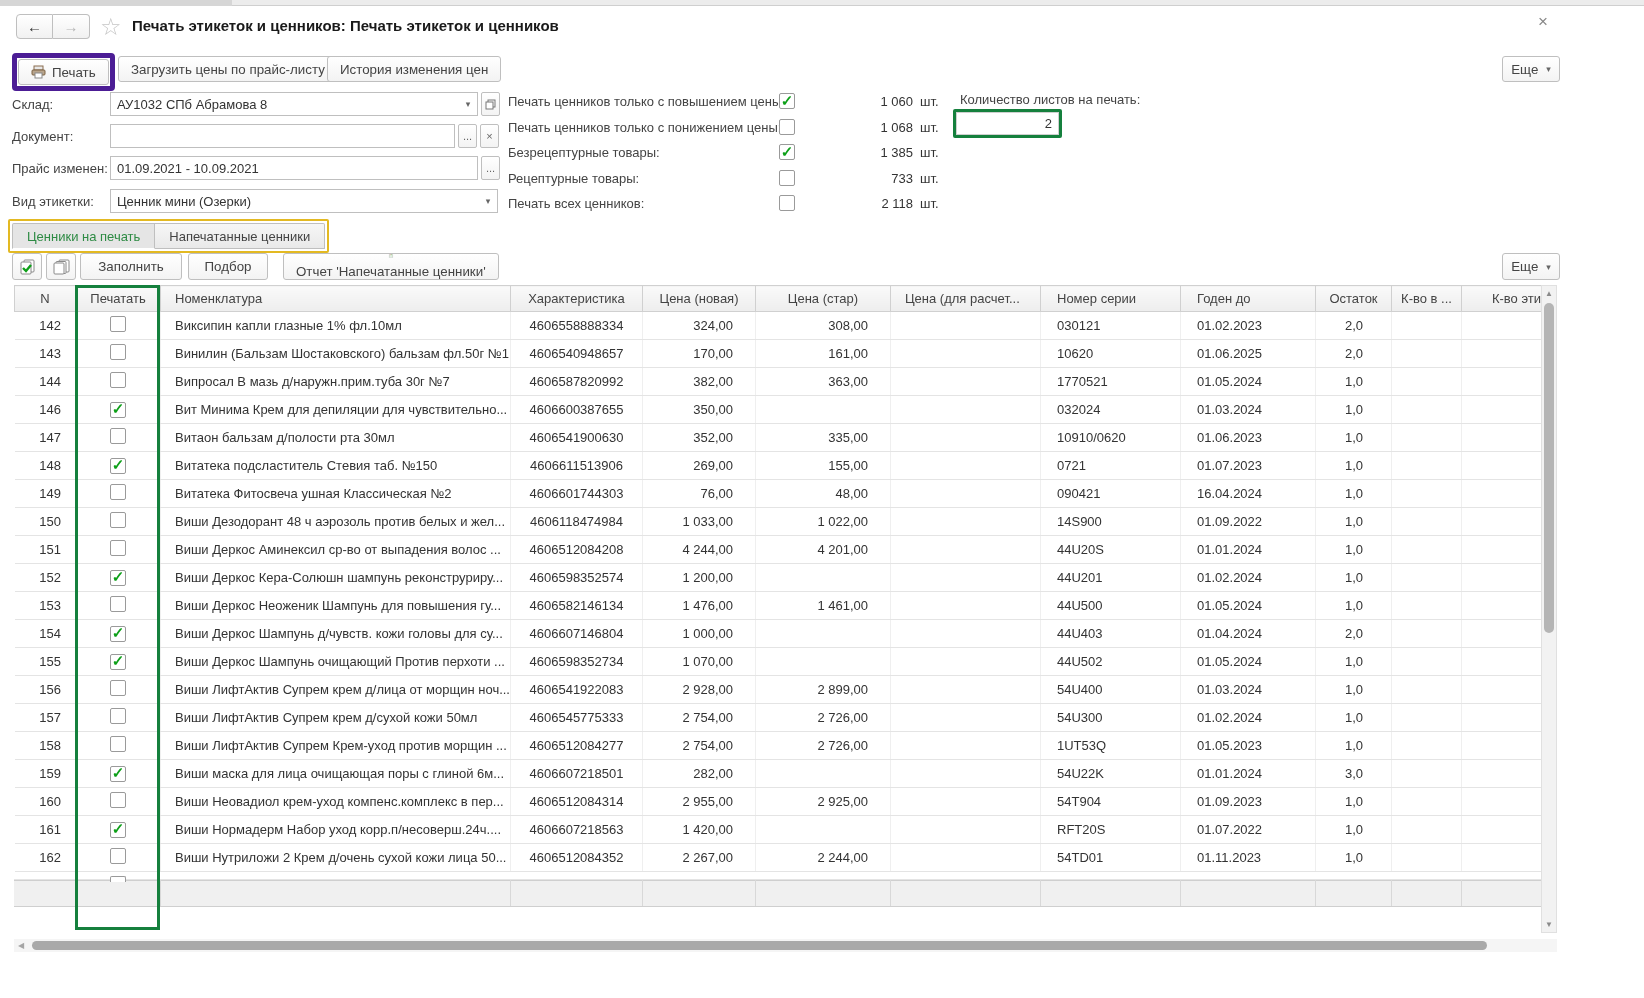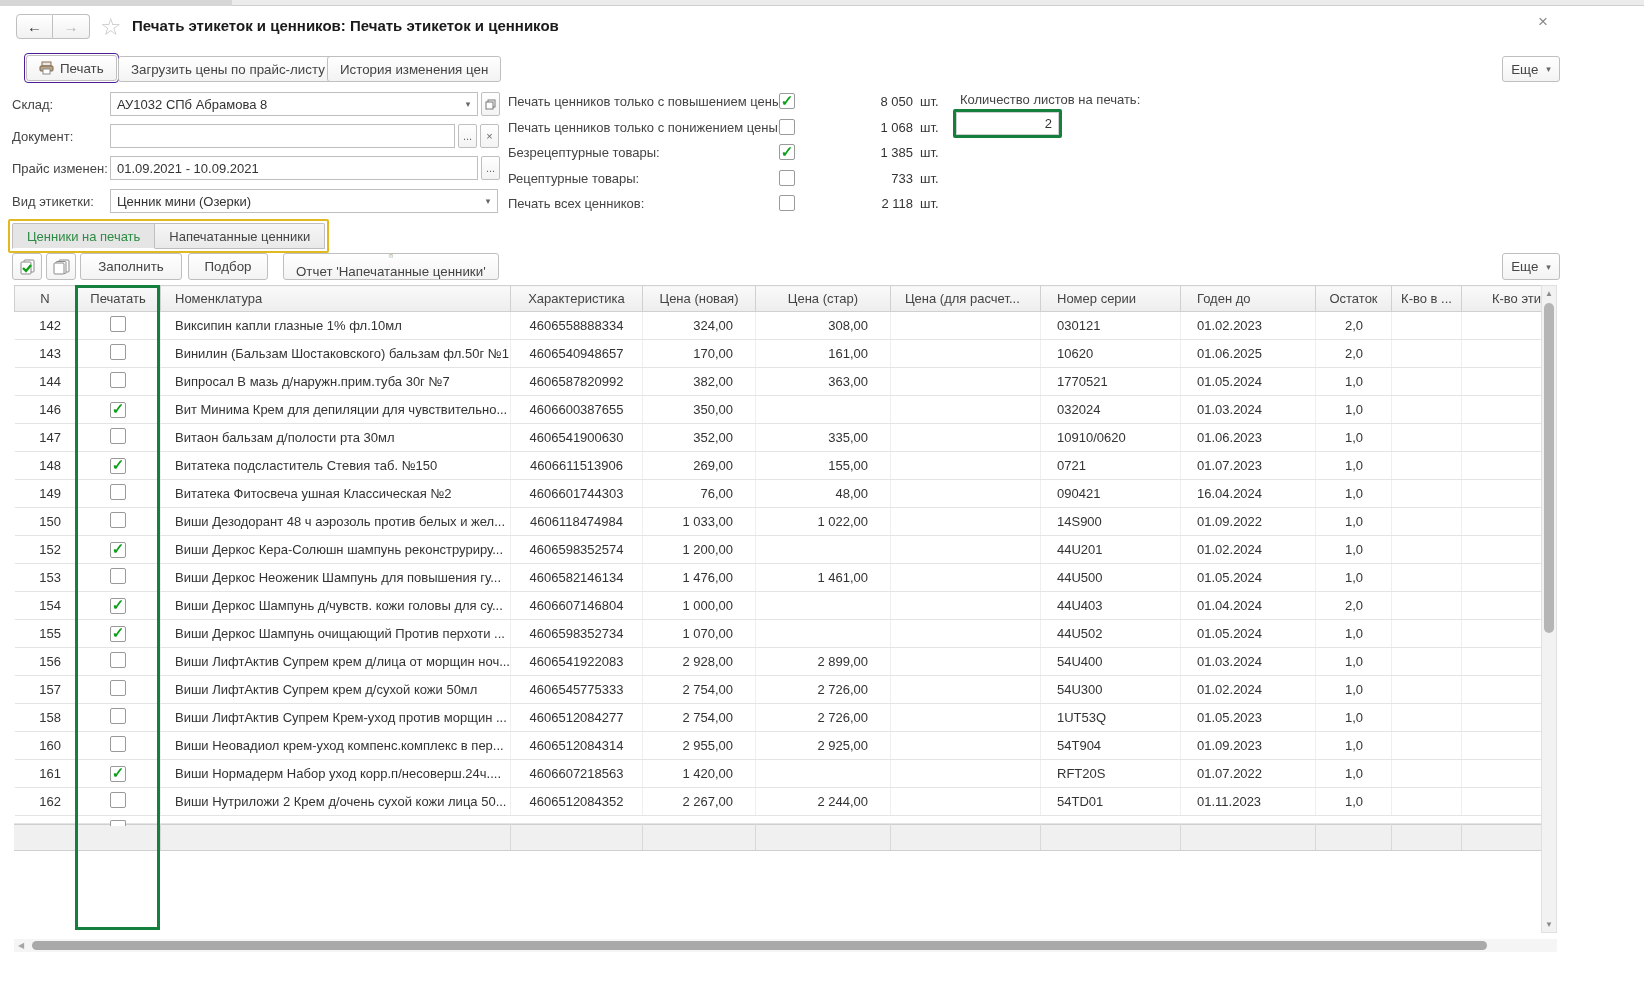--- a/index.html
+++ b/index.html
@@ -13,21 +13,21 @@
   .nav-group { position:absolute; left:16px; top:14px; display:flex; }
   .nav-btn { width:37px; height:25px; border:1px solid #bfbfbf; background:linear-gradient(#ffffff,#f1f1f1); display:flex; align-items:center; justify-content:center; font-size:15px; cursor:pointer; }
   .nav-btn.back { border-radius:4px 0 0 4px; color:#333; }
   .nav-btn.fwd  { border-radius:0 4px 4px 0; color:#b5b5b5; border-left:none; }
   .star { position:absolute; left:100px; top:13px; font-size:24px; color:#c6c6c6; }
   .page-title { position:absolute; left:132px; top:17px; font-size:15px; font-weight:bold; color:#1a1a1a; }
   .close-x { position:absolute; left:1538px; top:12px; font-size:17px; color:#888; cursor:pointer; }
 
   
   .btn { display:inline-flex; align-items:center; gap:6px; border:1px solid #bfbfbf; border-radius:3px; background:linear-gradient(#ffffff,#f3f3f3); padding:0 12px; height:26px; color:#444; cursor:pointer; white-space:nowrap; }
-  .print-frame { position:absolute; left:24px; top:53px; border:1px solid #4c1d95; border-radius:4px; padding:1px; background:#fff; }
+  .print-frame { position:absolute; left:12px; top:53px; border:5px solid #4c1d95; border-radius:4px; padding:1px; background:#fff; }
   .cmd-load { position:absolute; left:118px; top:56px; }
   .cmd-hist { position:absolute; left:327px; top:56px; }
   .more-top { position:absolute; left:1502px; top:56px; width:58px; justify-content:center; }
   .caret { font-size:9px; color:#666; margin-left:2px; }
 
   
   .f-label { position:absolute; color:#444; }
   .field { position:absolute; height:24px; border:1px solid #bfbfbf; background:#fff; display:flex; align-items:center; }
   .field input { border:none; outline:none; flex:1; height:100%; padding:0 6px; font:inherit; color:#333; background:transparent; }
   .field .dd { width:18px; height:100%; display:flex; align-items:center; justify-content:center; color:#666; font-size:9px; cursor:pointer; }
@@ -160,21 +160,21 @@
 <div class="f-label" style="left:12px; top:194px;">Вид этикетки:</div>
 <div class="field" style="left:110px; top:189px; width:388px;">
   <input value="Ценник мини (Озерки)" style="">
   <span class="dd">▾</span>
 </div>
 
 <div class="filters" id="filters">
     <div class="f-row">
       <span class="lbl">Печать ценников только с повышением цены:</span>
       <span class="cb checked"></span>
-      <span class="cnt">8 050</span>
+      <span class="cnt">1 060</span>
       <span class="unit">шт.</span>
     </div>
     <div class="f-row">
       <span class="lbl">Печать ценников только с понижением цены:</span>
       <span class="cb"></span>
       <span class="cnt">1 068</span>
       <span class="unit">шт.</span>
     </div>
     <div class="f-row">
       <span class="lbl">Безрецептурные товары:</span>
@@ -385,20 +385,34 @@
           <td class="c-pnew">1 033,00</td>
           <td class="c-pold">1 022,00</td>
           <td class="c-pcalc"></td>
           <td class="c-ser">14S900</td>
           <td class="c-exp">01.09.2022</td>
           <td class="c-stk">1,0</td>
           <td class="c-q1"></td>
           <td class="c-q2"></td>
         </tr>
         <tr>
+          <td class="c-n">151</td>
+          <td class="c-chk"><span class="cb"></span></td>
+          <td class="c-name">Виши Деркос Аминексил ср-во от выпадения волос ...</td>
+          <td class="c-code">4606512084208</td>
+          <td class="c-pnew">4 244,00</td>
+          <td class="c-pold">4 201,00</td>
+          <td class="c-pcalc"></td>
+          <td class="c-ser">44U20S</td>
+          <td class="c-exp">01.01.2024</td>
+          <td class="c-stk">1,0</td>
+          <td class="c-q1"></td>
+          <td class="c-q2"></td>
+        </tr>
+        <tr>
           <td class="c-n">152</td>
           <td class="c-chk"><span class="cb checked"></span></td>
           <td class="c-name">Виши Деркос Кера-Солюшн шампунь реконструриру...</td>
           <td class="c-code">4606598352574</td>
           <td class="c-pnew">1 200,00</td>
           <td class="c-pold"></td>
           <td class="c-pcalc"></td>
           <td class="c-ser">44U201</td>
           <td class="c-exp">01.02.2024</td>
           <td class="c-stk">1,0</td>
@@ -479,20 +493,34 @@
           <td class="c-n">158</td>
           <td class="c-chk"><span class="cb"></span></td>
           <td class="c-name">Виши ЛифтАктив Супрем Крем-уход против морщин ...</td>
           <td class="c-code">4606512084277</td>
           <td class="c-pnew">2 754,00</td>
           <td class="c-pold">2 726,00</td>
           <td class="c-pcalc"></td>
           <td class="c-ser">1UT53Q</td>
           <td class="c-exp">01.05.2023</td>
           <td class="c-stk">1,0</td>
+          <td class="c-q1"></td>
+          <td class="c-q2"></td>
+        </tr>
+        <tr>
+          <td class="c-n">159</td>
+          <td class="c-chk"><span class="cb checked"></span></td>
+          <td class="c-name">Виши маска для лица очищающая поры с глиной 6м...</td>
+          <td class="c-code">4606607218501</td>
+          <td class="c-pnew">282,00</td>
+          <td class="c-pold"></td>
+          <td class="c-pcalc"></td>
+          <td class="c-ser">54U22K</td>
+          <td class="c-exp">01.01.2024</td>
+          <td class="c-stk">3,0</td>
           <td class="c-q1"></td>
           <td class="c-q2"></td>
         </tr>
         <tr>
           <td class="c-n">160</td>
           <td class="c-chk"><span class="cb"></span></td>
           <td class="c-name">Виши Неовадиол крем-уход компенс.комплекс в пер...</td>
           <td class="c-code">4606512084314</td>
           <td class="c-pnew">2 955,00</td>
           <td class="c-pold">2 925,00</td>

